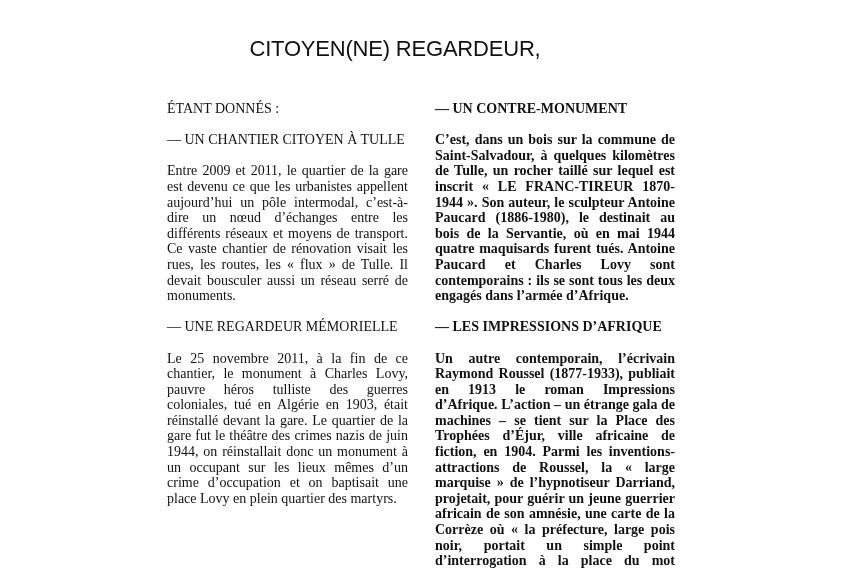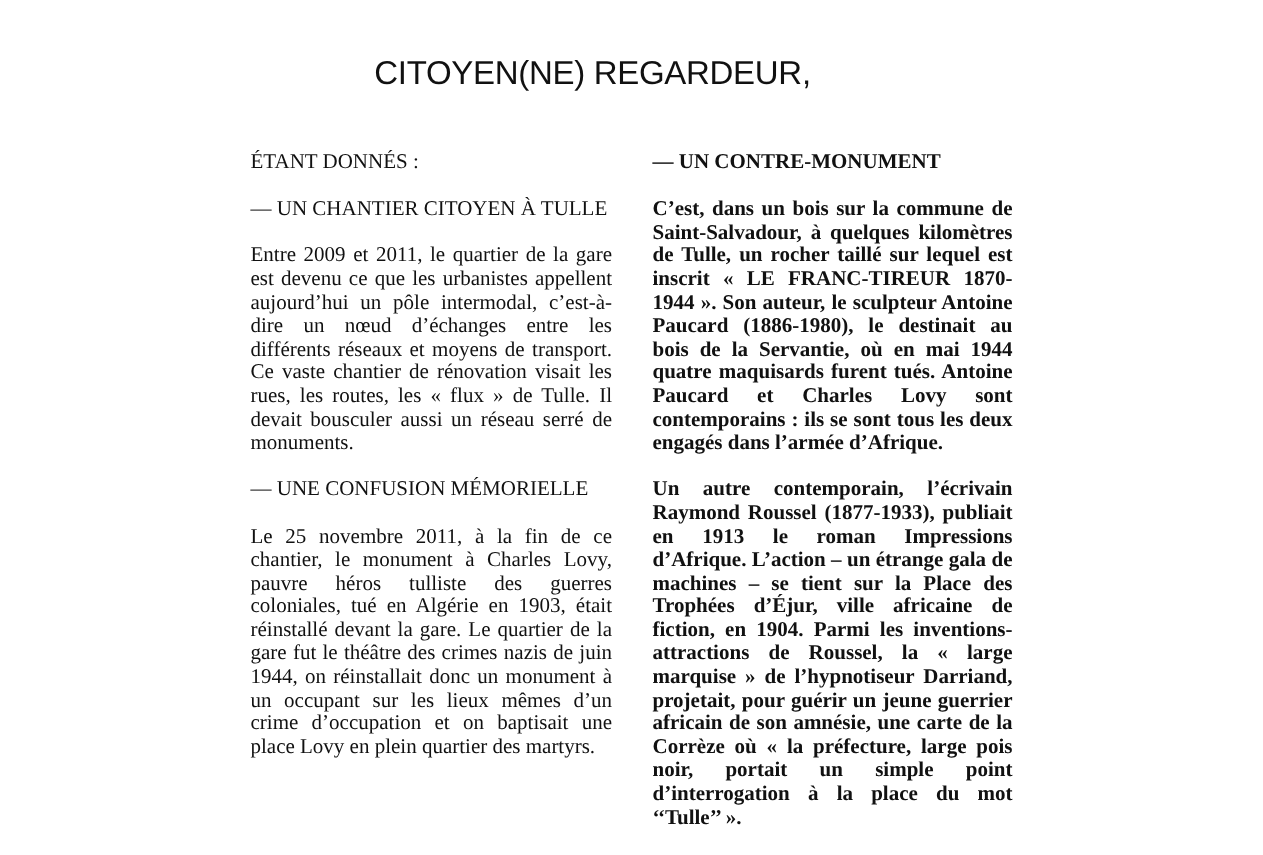--- a/index.html
+++ b/index.html
@@ -22,21 +22,22 @@
   </style>
 </head>
 <body>
 
 <h1 class="title">CITOYEN(NE) REGARDEUR,</h1>
 
 <div class="col left">
   <p class="head">ÉTANT DONNÉS :</p>
   <p class="sec-head">— UN CHANTIER CITOYEN À TULLE</p>
   <p class="body-text">Entre 2009 et 2011, le quartier de la gare est devenu ce que les urbanistes appellent aujourd’hui un pôle intermodal, c’est-à-dire un nœud d’échanges entre les différents réseaux et moyens de transport. Ce vaste chantier de rénovation visait les rues, les routes, les « flux » de Tulle. Il devait bousculer aussi un réseau serré de monuments.</p>
-  <p class="sec-head">— UNE CONFUSION MÉMORIELLE</p>
+  <p class="sec-head">— UNE REGARDEUR MÉMORIELLE</p>
   <p class="body-text">Le 25 novembre 2011, à la fin de ce chantier, le monument à Charles Lovy, pauvre héros tulliste des guerres coloniales, tué en Algérie en 1903, était réinstallé devant la gare. Le quartier de la gare fut le théâtre des crimes nazis de juin 1944, on réinstallait donc un monument à un occupant sur les lieux mêmes d’un crime d’occupation et on baptisait une place Lovy en plein quartier des martyrs.</p>
 </div>
 
 <div class="col right">
   <p class="sec-head">— UN CONTRE-MONUMENT</p>
   <p class="body-text">C’est, dans un bois sur la commune de Saint-Salvadour, à quelques kilomètres de Tulle, un rocher taillé sur lequel est inscrit « LE FRANC-TIREUR 1870-1944 ». Son auteur, le sculpteur Antoine Paucard (1886-1980), le destinait au bois de la Servantie, où en mai 1944 quatre maquisards furent tués. Antoine Paucard et Charles Lovy sont contemporains : ils se sont tous les deux engagés dans l’armée d’Afrique.</p>
+  <p class="sec-head">— LES IMPRESSIONS D’AFRIQUE</p>
   <p class="body-text">Un autre contemporain, l’écrivain Raymond Roussel (1877-1933), publiait en 1913 le roman Impressions d’Afrique. L’action – un étrange gala de machines – se tient sur la Place des Trophées d’Éjur, ville africaine de fiction, en 1904. Parmi les inventions-attractions de Roussel, la « large marquise » de l’hypnotiseur Darriand, projetait, pour guérir un jeune guerrier africain de son amnésie, une carte de la Corrèze où « la préfecture, large pois noir, portait un simple point d’interrogation à la place du mot ‘‘Tulle’’ ».</p>
 </div>
 
 </body></html>

